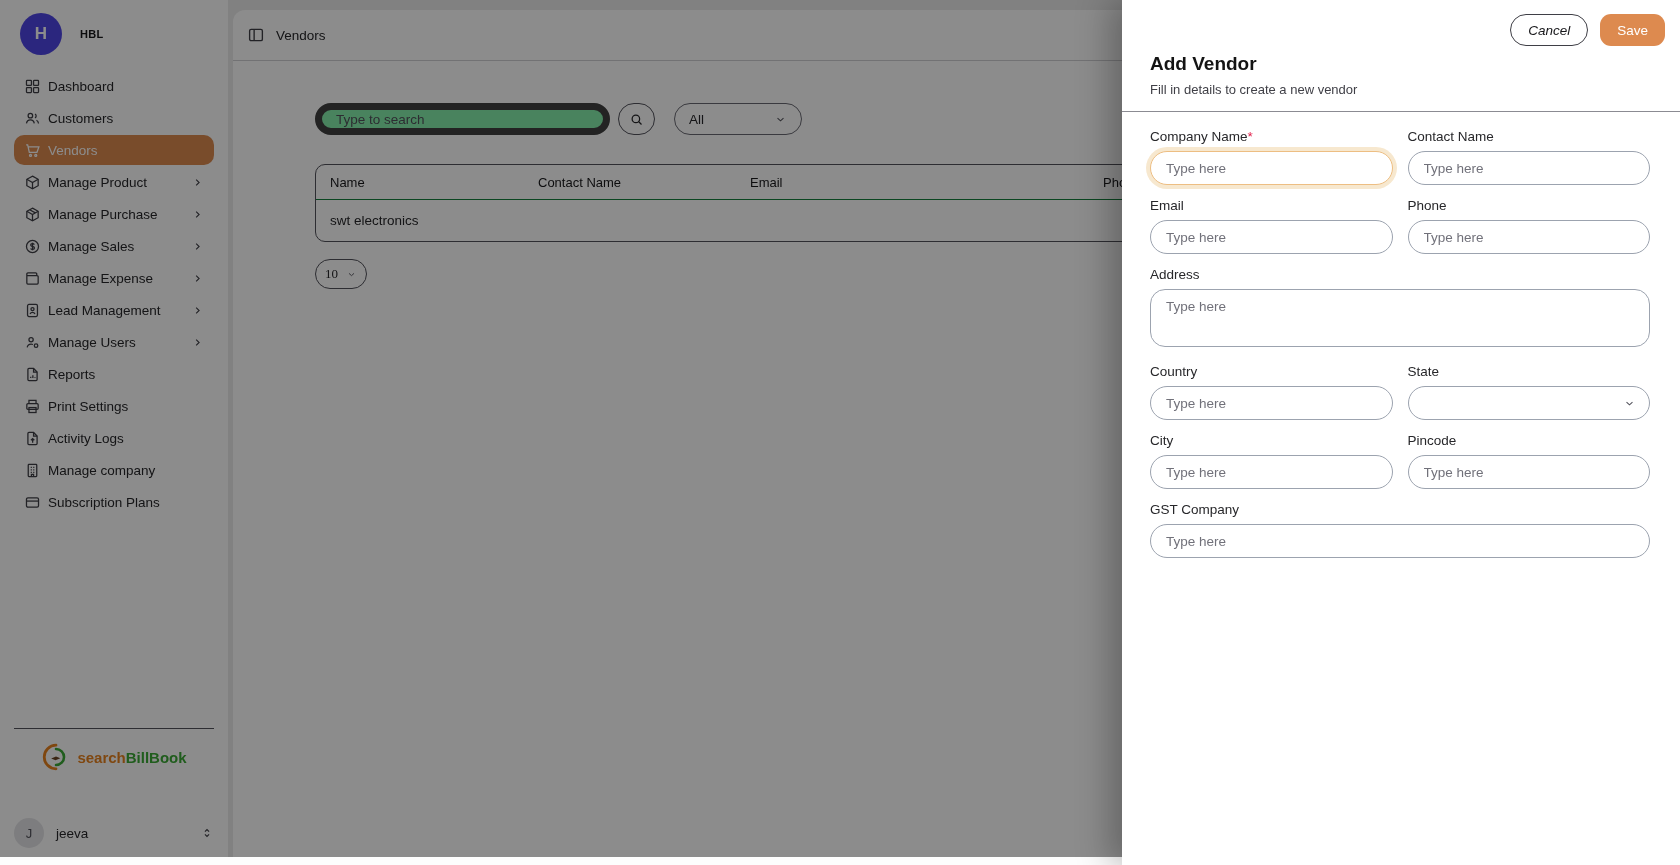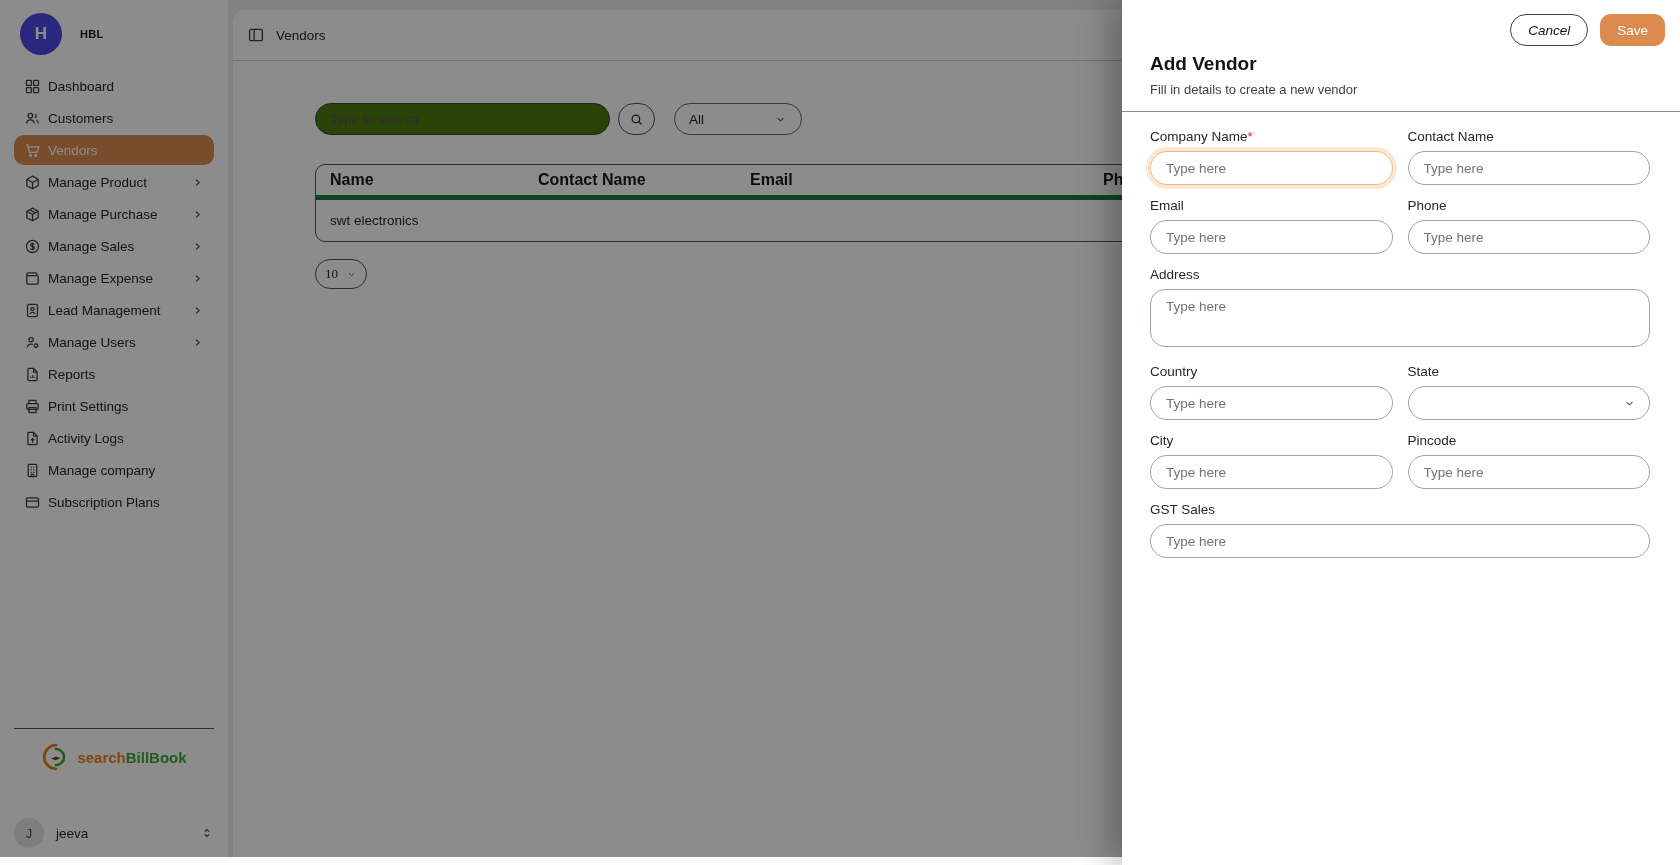--- a/index.html
+++ b/index.html
@@ -37,31 +37,31 @@
 
   
   .main-card { position:absolute; left:233px; top:10px; width:1447px; height:855px;
     background:#fff; border-radius:12px 0 0 0; z-index:1; }
   .topbar { height:51px; border-bottom:1px solid #cfcfd4; display:flex; align-items:center;
     gap:11px; padding:0 14px; }
   .topbar .picon { width:18px; height:18px; color:#3f3f46; cursor:pointer; }
   .breadcrumb { font-size:13.5px; font-weight:500; color:#27272a; }
   .content { padding:42px 0 0 82px; }
   .toolbar { display:flex; align-items:center; gap:8px; }
-  .search-input { width:295px; height:32px; border:1px solid #404040; border-radius:16px;
-    padding:0 14px; font-size:13.5px; font-family:inherit; color:#18181b; background:#4d7c0f; }
+  .search-input { width:295px; height:32px; border:7px solid #404040; border-radius:16px;
+    padding:0 14px; font-size:13.5px; font-family:inherit; color:#18181b; background:#86efac; }
   .search-input::placeholder { color:#52525b; }
   .search-btn { width:37px; height:32px; border:1px solid #52525b; border-radius:16px; background:#fff;
     display:flex; align-items:center; justify-content:center; cursor:pointer; color:#27272a; }
   .filter-dd { margin-left:11px; width:128px; height:32px; border:1px solid #6b6b74; border-radius:16px;
     background:#fff; display:flex; align-items:center; padding:0 14px; font-size:13.5px; cursor:pointer; }
   .filter-dd .dd-caret { margin-left:auto; width:13px; height:13px; color:#52525b; }
   .vendors-table { margin-top:29px; width:1120px; border:1px solid #52525b; border-radius:10px; overflow:hidden; }
   .t-head { display:grid; grid-template-columns:222px 212px 353px 1fr; height:35px; align-items:center;
-    border-bottom:5px solid #15803d; font-size:16px; font-weight:700; color:#18181b; }
+    border-bottom:1px solid #15803d; font-size:13px; font-weight:400; color:#18181b; }
   .t-row { display:grid; grid-template-columns:222px 212px 353px 1fr; height:41px; align-items:center;
     font-size:13.5px; color:#27272a; cursor:pointer; }
   .t-head > div:first-child, .t-row > div:first-child { padding-left:14px; }
   .pager { margin-top:17px;font-family:Liberation Serif, serif; }
   .pagesize-dd { width:52px; height:30px; border:1px solid #52525b; border-radius:15px; background:#fff;
     display:flex; align-items:center; padding:0 9px; font-size:13px; gap:6px; cursor:pointer; }
   .pagesize-dd .dd-caret { width:11px; height:11px; color:#52525b; margin-left:auto; }
 
   
   .overlay { position:absolute; left:0; top:0; width:1122px; height:865px;
@@ -375,18 +375,18 @@
       <label>City</label>
       <input type="text" placeholder="Type here" style="">
     </div>
 
     <div class="field">
       <label>Pincode</label>
       <input type="text" placeholder="Type here" style="">
     </div>
 
     <div class="field full">
-      <label>GST Sales</label>
+      <label>GST Company</label>
       <input type="text" placeholder="Type here" style="">
     </div>
 
   </div>
 </div>
 
 </body></html>

